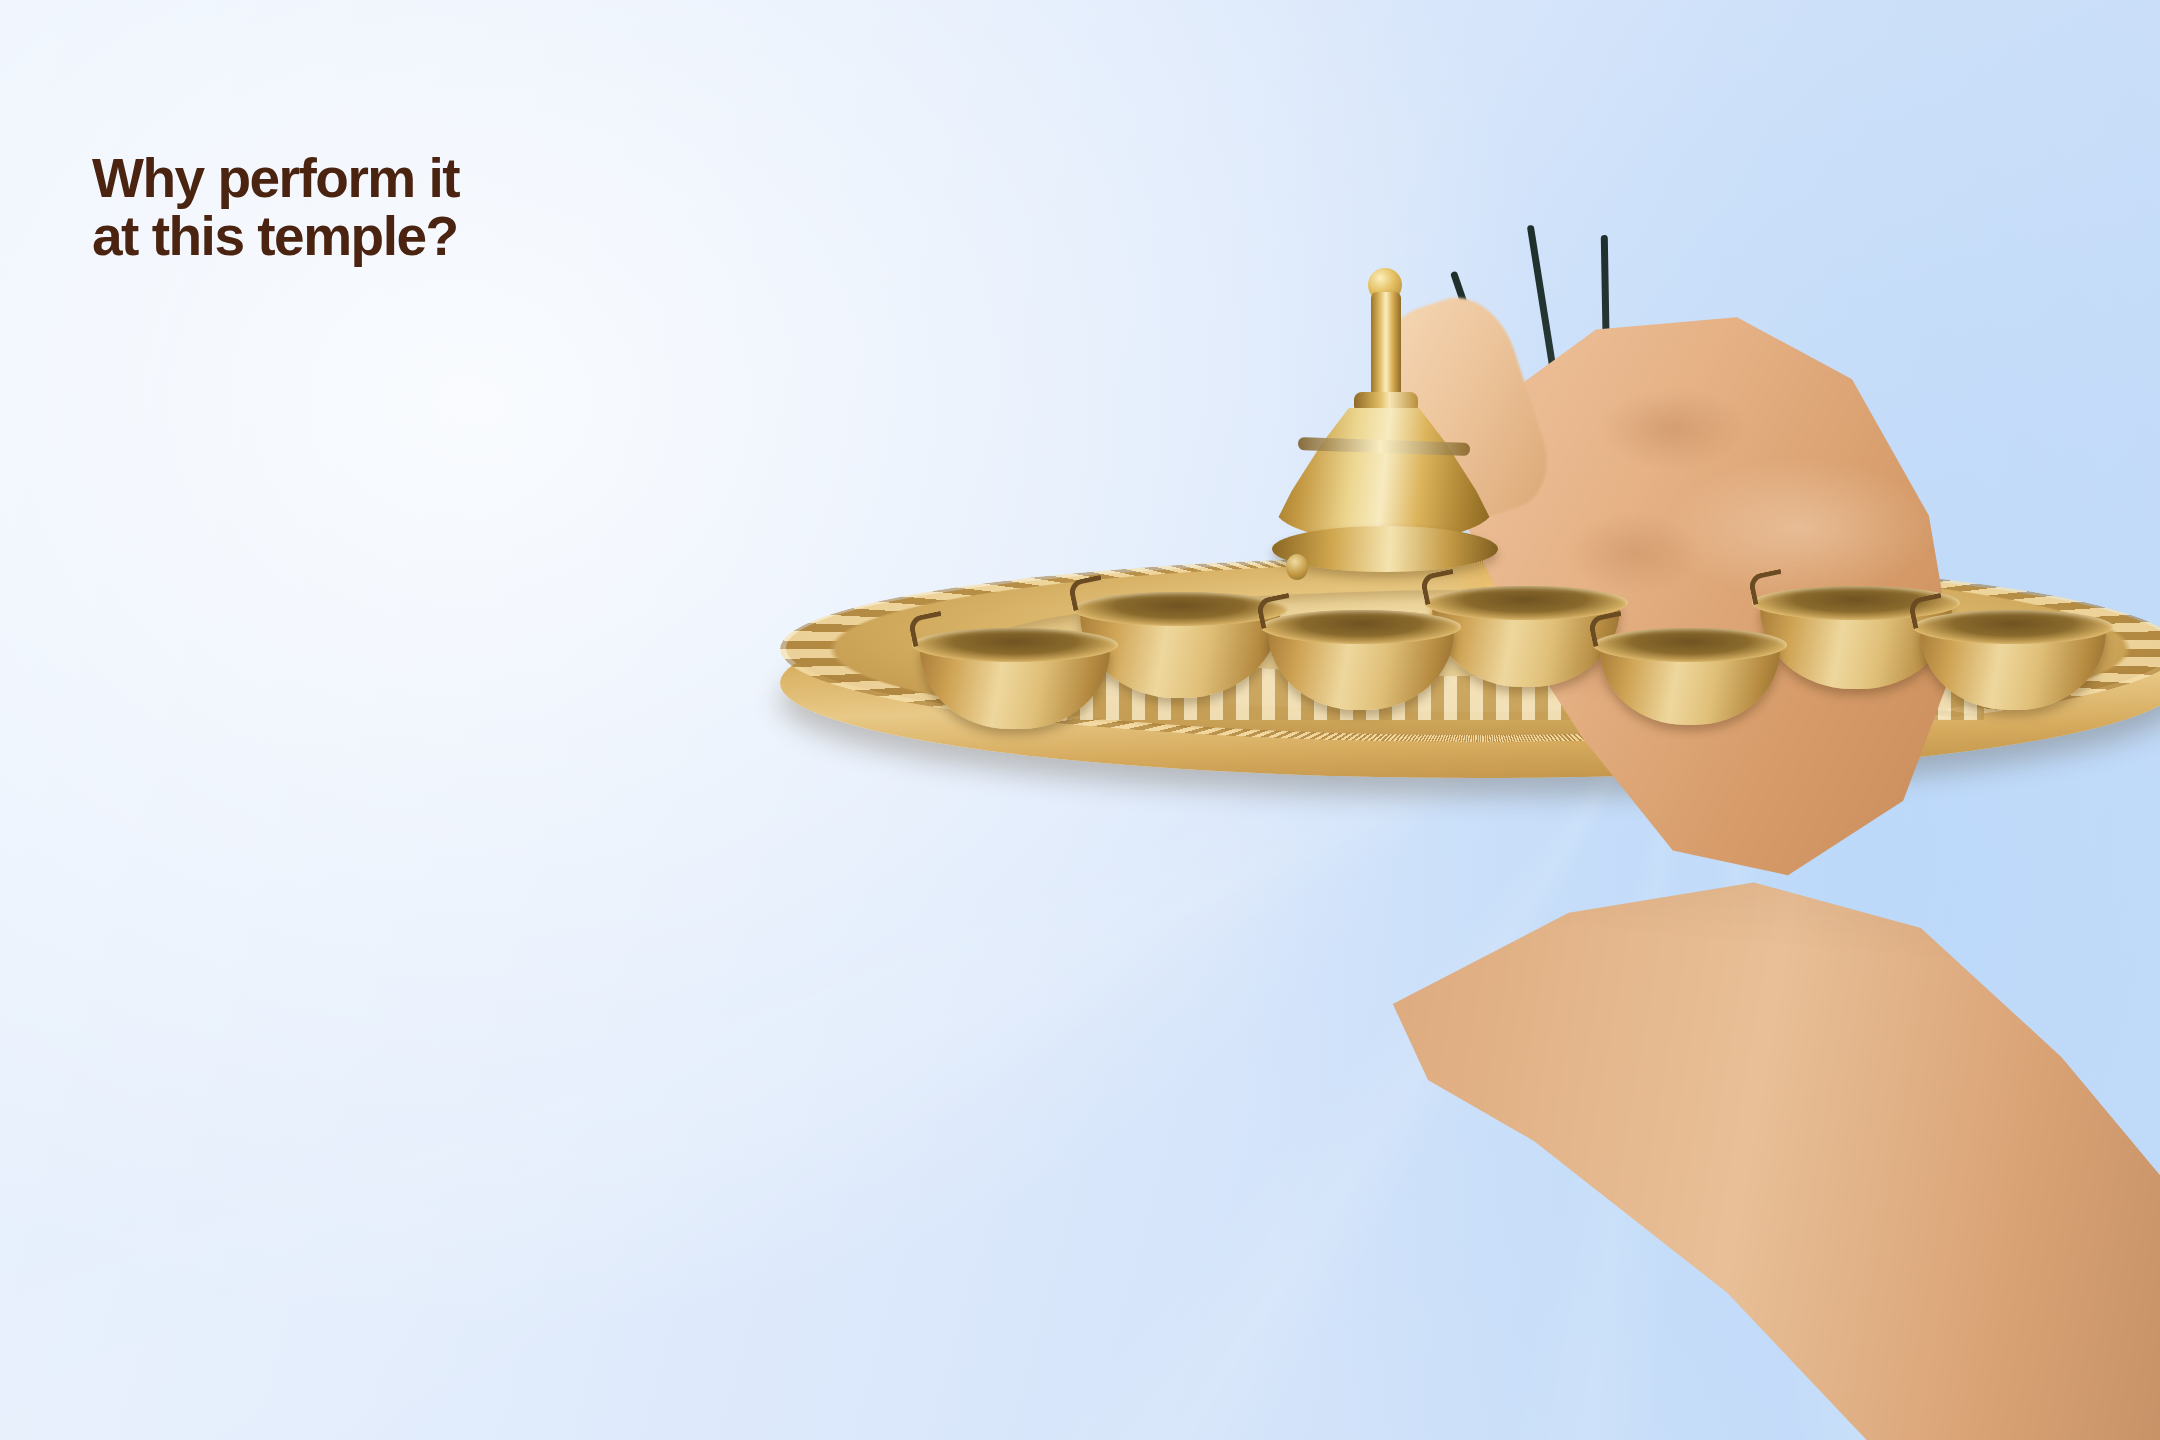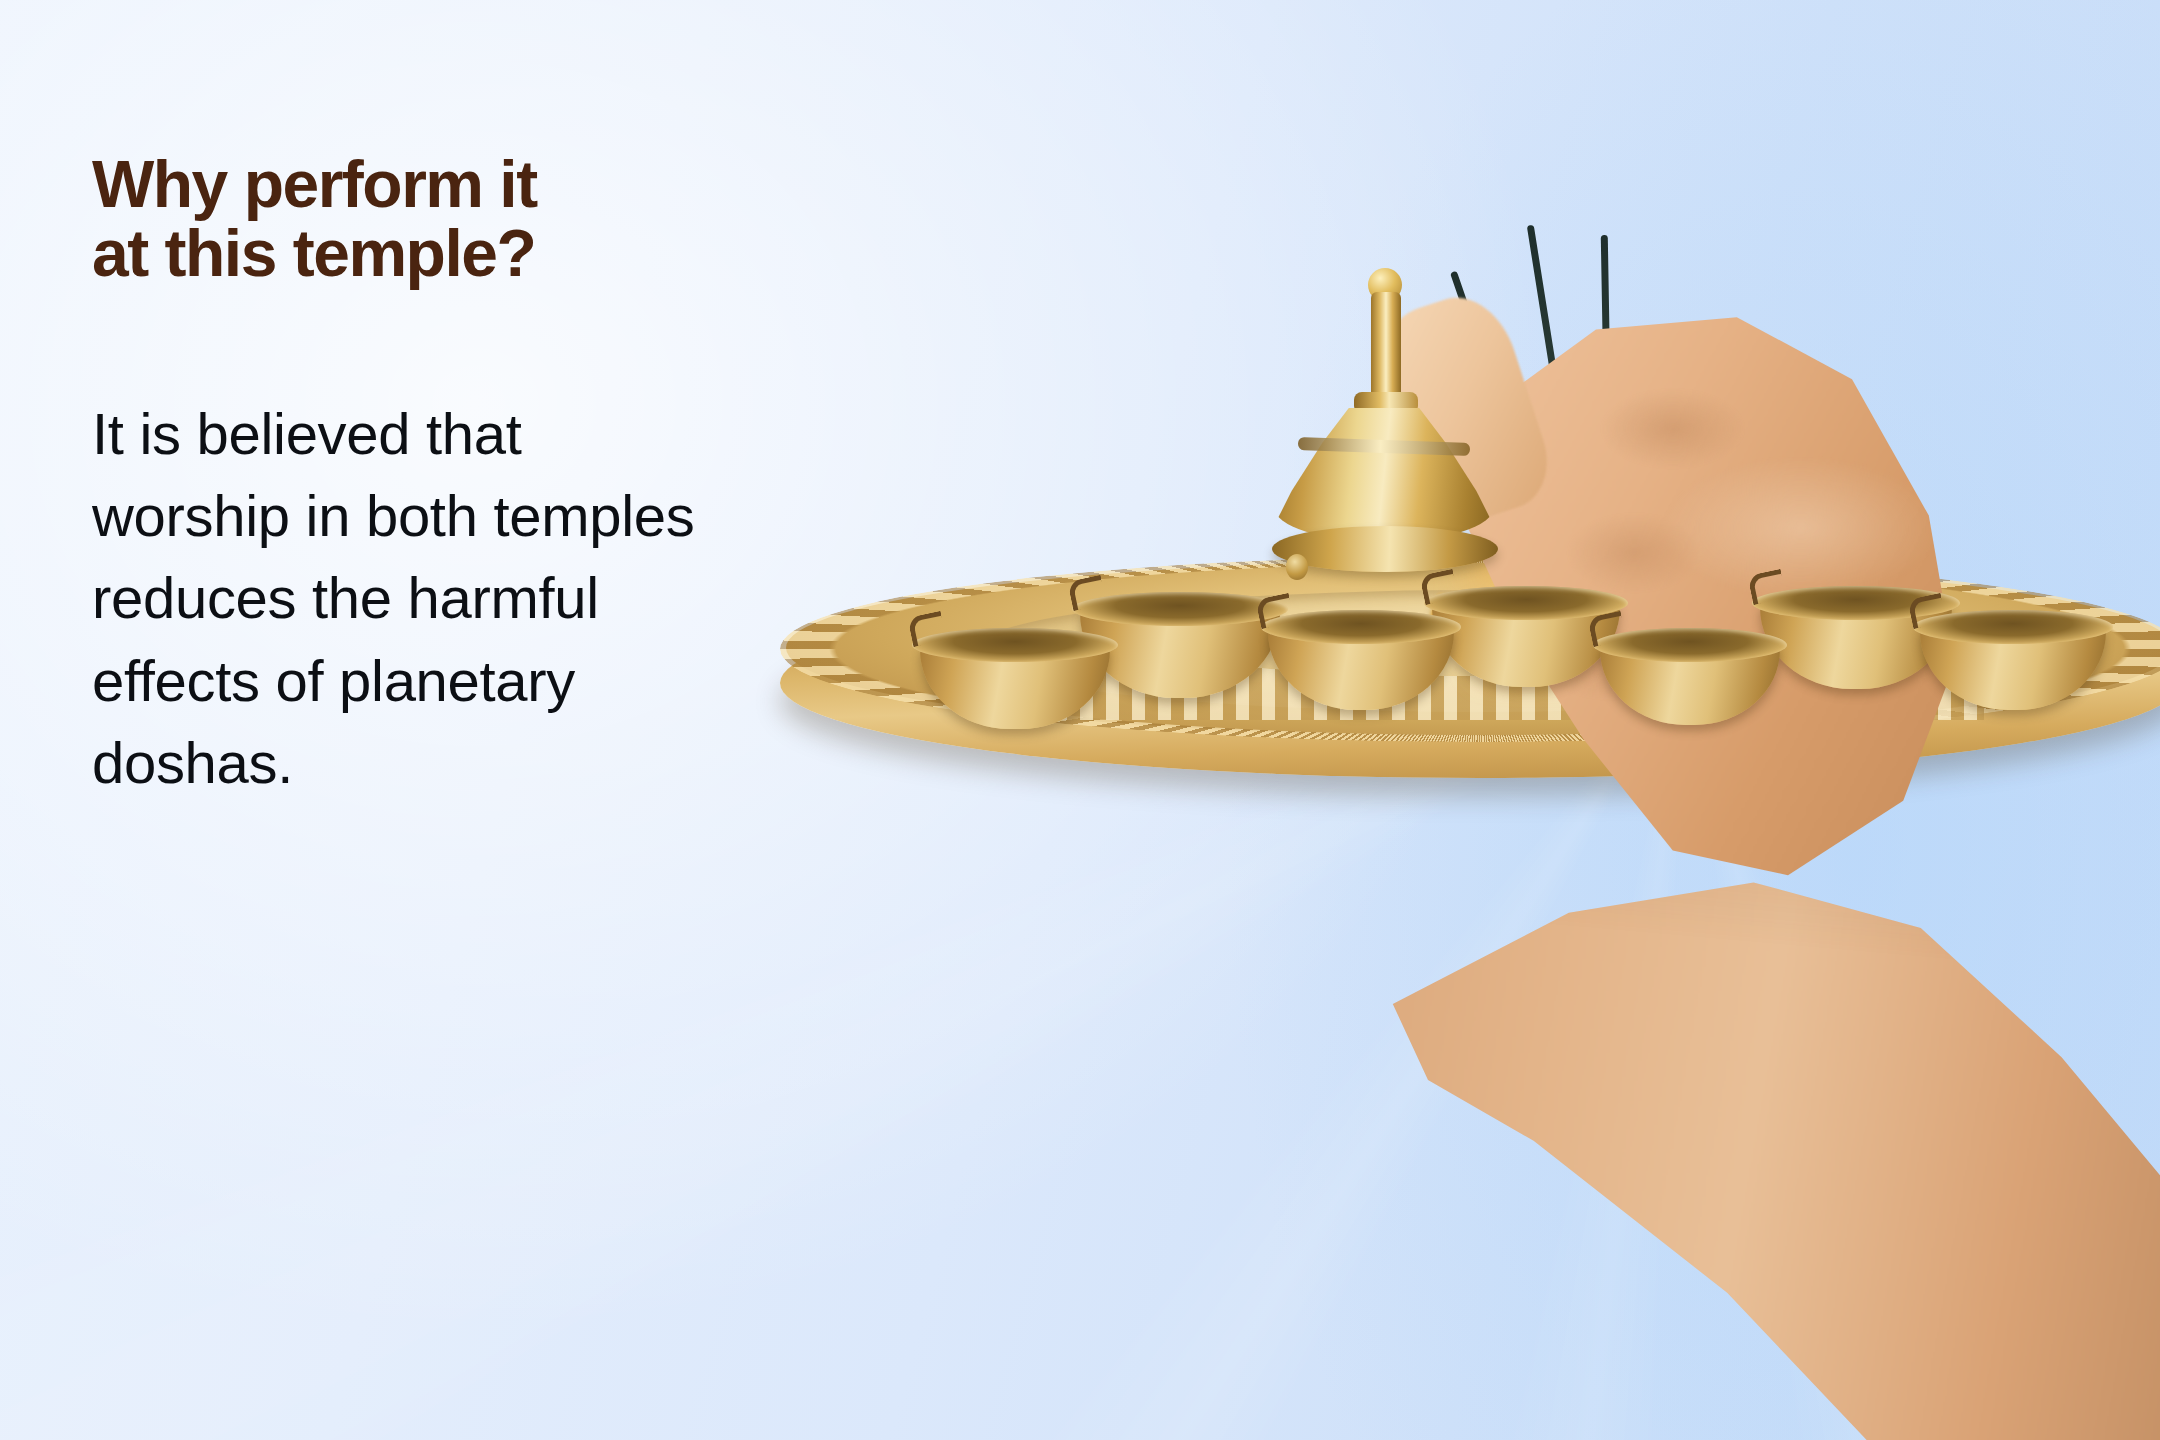--- a/index.html
+++ b/index.html
@@ -34,21 +34,21 @@
         rgba(255,255,255,0.00) 78deg,
         rgba(255,255,255,0.16) 84deg,
         rgba(255,255,255,0.00) 92deg,
         rgba(255,255,255,0.00) 360deg);
     mix-blend-mode:screen;
   }
 
   
   .text-col { position:absolute; left:92px; top:150px; width:930px; }
   .headline {
-    font-size:66px;
+    font-size:55px;
     font-weight:bold;
     line-height:1.05;
     letter-spacing:-1.5px;
     color:#4a2410;
     white-space:pre-line;
   }
   .body-copy {
     margin-top:104px;
     font-size:58px;
     font-weight:500;
@@ -227,25 +227,20 @@
 </head>
 <body>
 
 <div id="slide">
 
   <div class="rays"></div>
 
   <div class="text-col">
     <h1 class="headline">Why perform it
 at this temple?</h1>
-    <p class="body-copy">It is believed that
-worship in both temples
-reduces the harmful
-effects of planetary
-doshas.</p>
   </div>
 
   <div class="photo">
 
     <div class="arm-lower"></div>
     <div class="arm-lower-shade"></div>
 
     <div id="incense-layer" style="position:absolute;left:420px;top:250px;width:260px;height:400px;">
         <div class="stick" style="left: 120px; height: 400px; transform: rotate(-19deg);"></div>
         <div class="stick" style="left: 134px; height: 430px; transform: rotate(-9deg);"></div>

